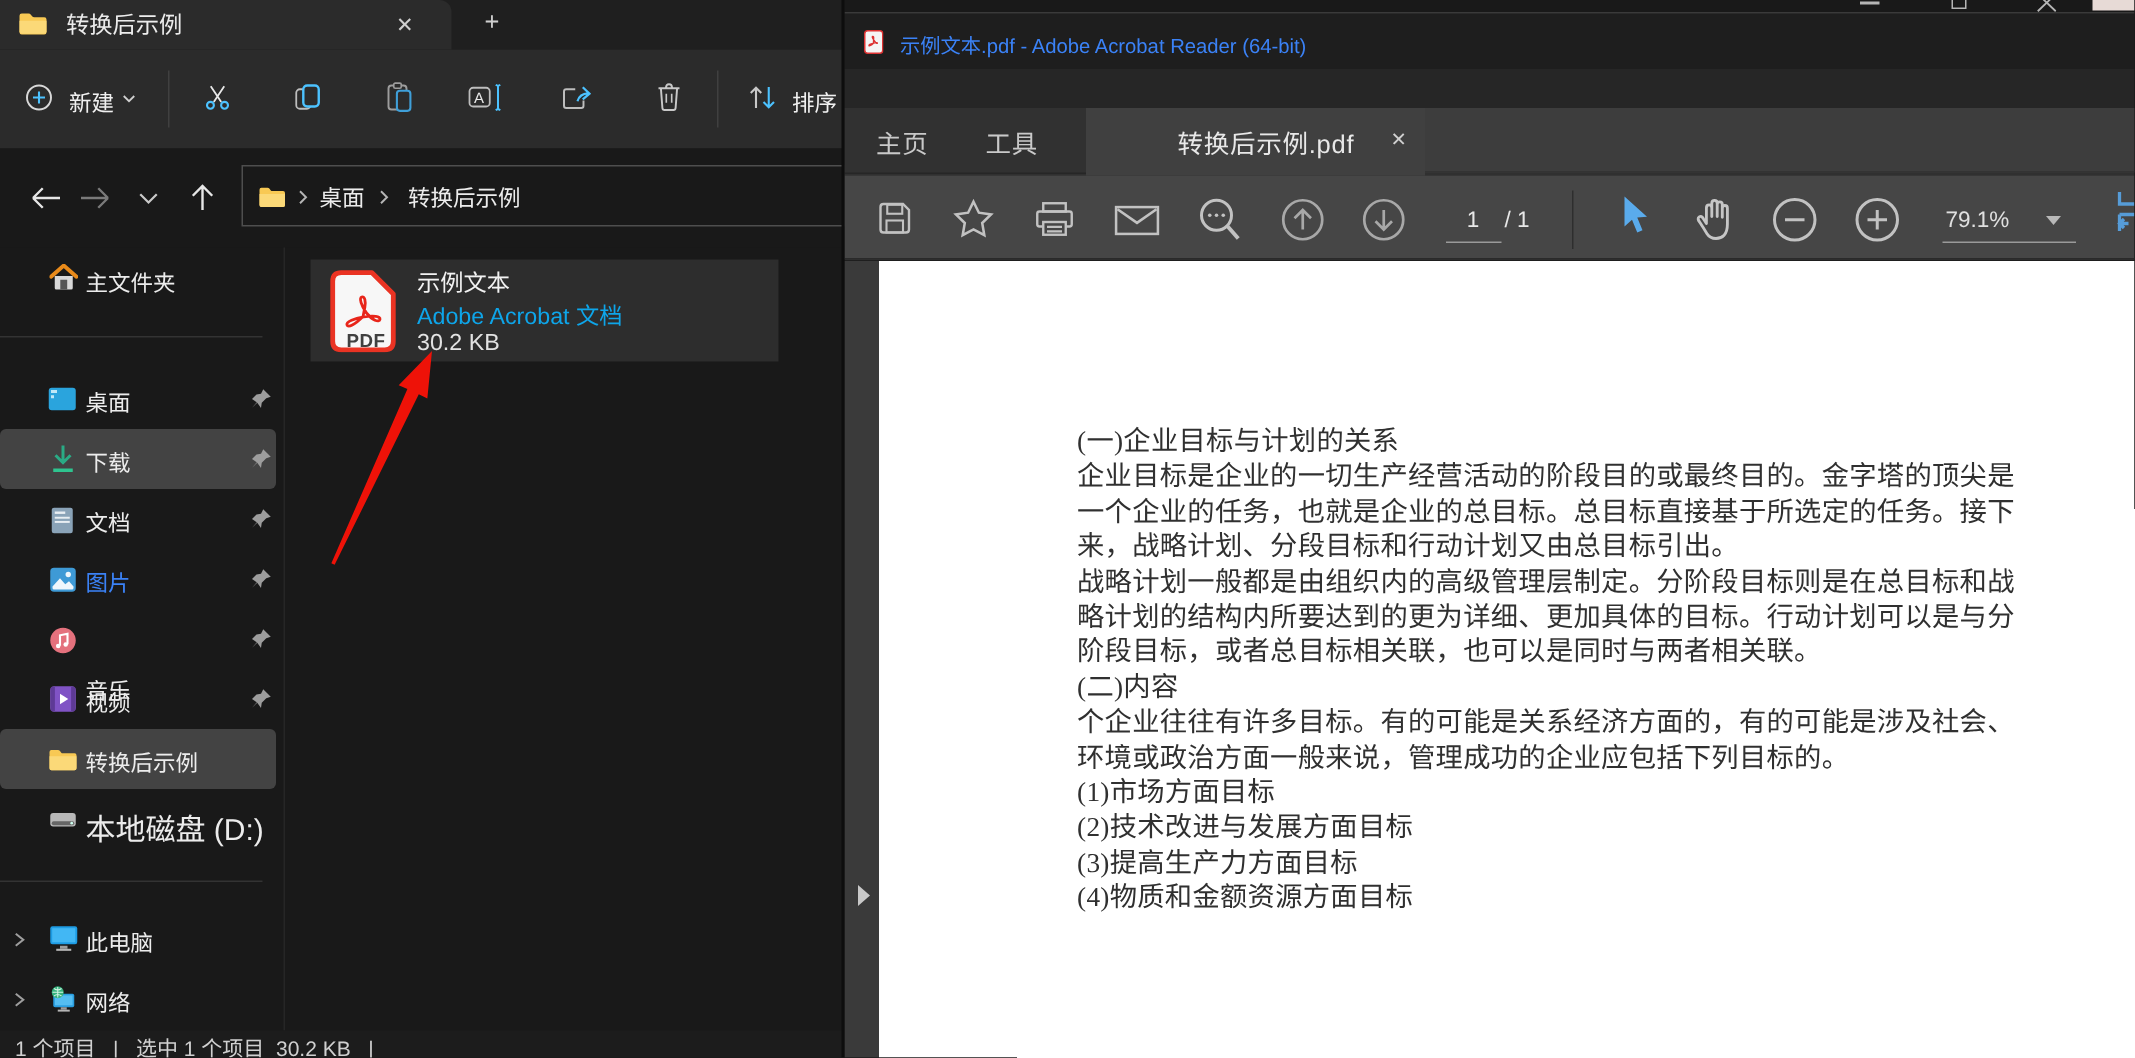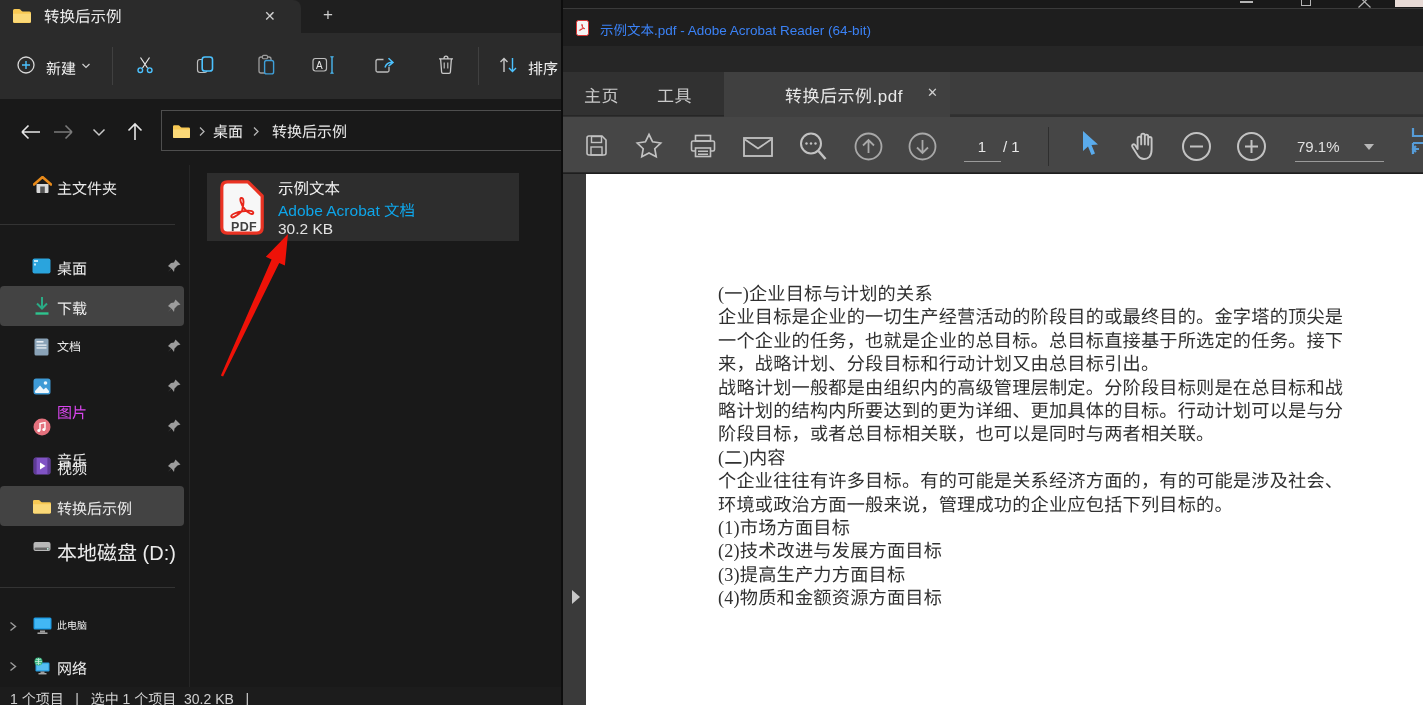--- a/index.html
+++ b/index.html
@@ -149,31 +149,31 @@
   <svg class="abs" style="left:166px;top:298px" width="16" height="16" viewBox="0 0 16 16">
       <path d="M9.5 1.5 L14.5 6.5 L11.5 7.5 L8.5 10.5 L8 14 L5.5 10.5 L2 13.8 L5.2 10.2 L2 8 L5 5 L8 4.5 Z" fill="#9d9d9d"></path>
     </svg>
 
   <svg class="abs" style="left:34px;top:338px" width="15" height="18" viewBox="0 0 15 18">
     <rect x="0.5" y="0.5" width="14" height="17" rx="1.5" fill="#8aa3b8"></rect>
     <rect x="2.5" y="3" width="7" height="1.6" fill="#e8eef3"></rect>
     <rect x="2.5" y="6.5" width="10" height="1.3" fill="#e8eef3"></rect>
     <rect x="2.5" y="9.3" width="10" height="1.3" fill="#e8eef3"></rect>
   </svg>
-  <div class="abs" style="left:57px;top:337px;font-size:12px;color:#ececec;">文档</div>
+  <div class="abs" style="left:57px;top:337px;font-size:15px;color:#ececec;">文档</div>
   <svg class="abs" style="left:166px;top:338px" width="16" height="16" viewBox="0 0 16 16">
       <path d="M9.5 1.5 L14.5 6.5 L11.5 7.5 L8.5 10.5 L8 14 L5.5 10.5 L2 13.8 L5.2 10.2 L2 8 L5 5 L8 4.5 Z" fill="#9d9d9d"></path>
     </svg>
 
   <svg class="abs" style="left:33px;top:378px" width="18" height="17" viewBox="0 0 18 17">
     <rect x="0.5" y="0.5" width="17" height="16" rx="2.5" fill="#3e9ad6"></rect>
     <path d="M2 13 L7 7.5 L10.5 11.5 L13 9.5 L16 13 L16 14 Q16 15 15 15 L3 15 Q2 15 2 14 Z" fill="#eef6fc"></path>
     <circle cx="12.5" cy="5" r="1.8" fill="#eef6fc"></circle>
   </svg>
-  <div class="abs" style="left:57px;top:377px;font-size:15px;color:#d946ef;margin-top:24px;">图片</div>
+  <div class="abs" style="left:57px;top:377px;font-size:15px;color:#3b82f6;">图片</div>
   <svg class="abs" style="left:166px;top:378px" width="16" height="16" viewBox="0 0 16 16">
       <path d="M9.5 1.5 L14.5 6.5 L11.5 7.5 L8.5 10.5 L8 14 L5.5 10.5 L2 13.8 L5.2 10.2 L2 8 L5 5 L8 4.5 Z" fill="#9d9d9d"></path>
     </svg>
 
   <svg class="abs" style="left:33px;top:418px" width="18" height="18" viewBox="0 0 18 18">
     <circle cx="9" cy="9" r="8.5" fill="#e4717d"></circle>
     <path d="M7 12.5 L7 5.5 L12 4.5 L12 11.5" fill="none" stroke="#fff" stroke-width="1.4"></path>
     <circle cx="5.8" cy="12.6" r="1.5" fill="#fff"></circle>
     <circle cx="10.8" cy="11.6" r="1.5" fill="#fff"></circle>
   </svg>
@@ -211,21 +211,21 @@
 
   <svg class="abs" style="left:8px;top:621px" width="10" height="11" viewBox="0 0 10 11">
       <path d="M2.5 1.5 L7.5 5.5 L2.5 9.5" stroke="#9d9d9d" stroke-width="1.4" fill="none"></path>
     </svg>
   <svg class="abs" style="left:33px;top:617px" width="19" height="17" viewBox="0 0 19 17">
     <rect x="0.5" y="0.5" width="18" height="12" rx="1.5" fill="#1e9ce4"></rect>
     <rect x="1.8" y="1.8" width="15.4" height="9.4" fill="#42b7f4"></rect>
     <rect x="7" y="13.5" width="5" height="2" fill="#9d9d9d"></rect>
     <rect x="4.5" y="15.5" width="10" height="1.4" fill="#b5b5b5"></rect>
   </svg>
-  <div class="abs" style="left:57px;top:617px;font-size:10px;color:#ececec;">此电脑</div>
+  <div class="abs" style="left:57px;top:617px;font-size:15px;color:#ececec;">此电脑</div>
 
   <svg class="abs" style="left:8px;top:661px" width="10" height="11" viewBox="0 0 10 11">
       <path d="M2.5 1.5 L7.5 5.5 L2.5 9.5" stroke="#9d9d9d" stroke-width="1.4" fill="none"></path>
     </svg>
   <svg class="abs" style="left:33px;top:657px" width="19" height="18" viewBox="0 0 19 18">
     <rect x="2.5" y="5.5" width="14" height="9" rx="1.2" fill="#2a9ee0"></rect>
     <rect x="3.6" y="6.6" width="11.8" height="6.6" fill="#55bef2"></rect>
     <rect x="7.5" y="14.5" width="4" height="1.6" fill="#9d9d9d"></rect>
     <rect x="5.5" y="16.1" width="8" height="1.3" fill="#b5b5b5"></rect>
     <circle cx="5.5" cy="4.5" r="4" fill="#36b37e"></circle>

